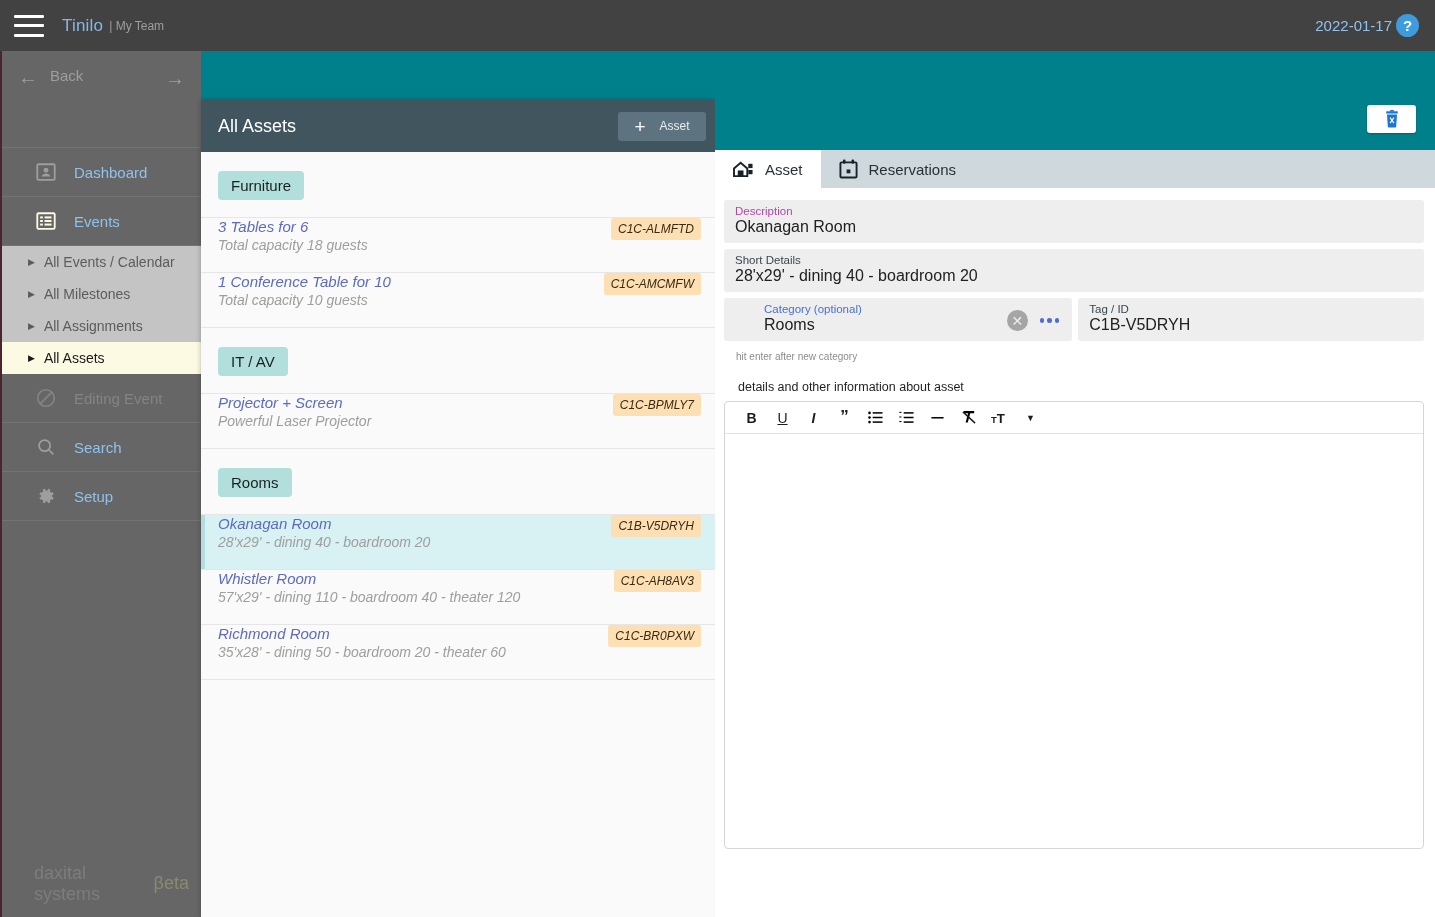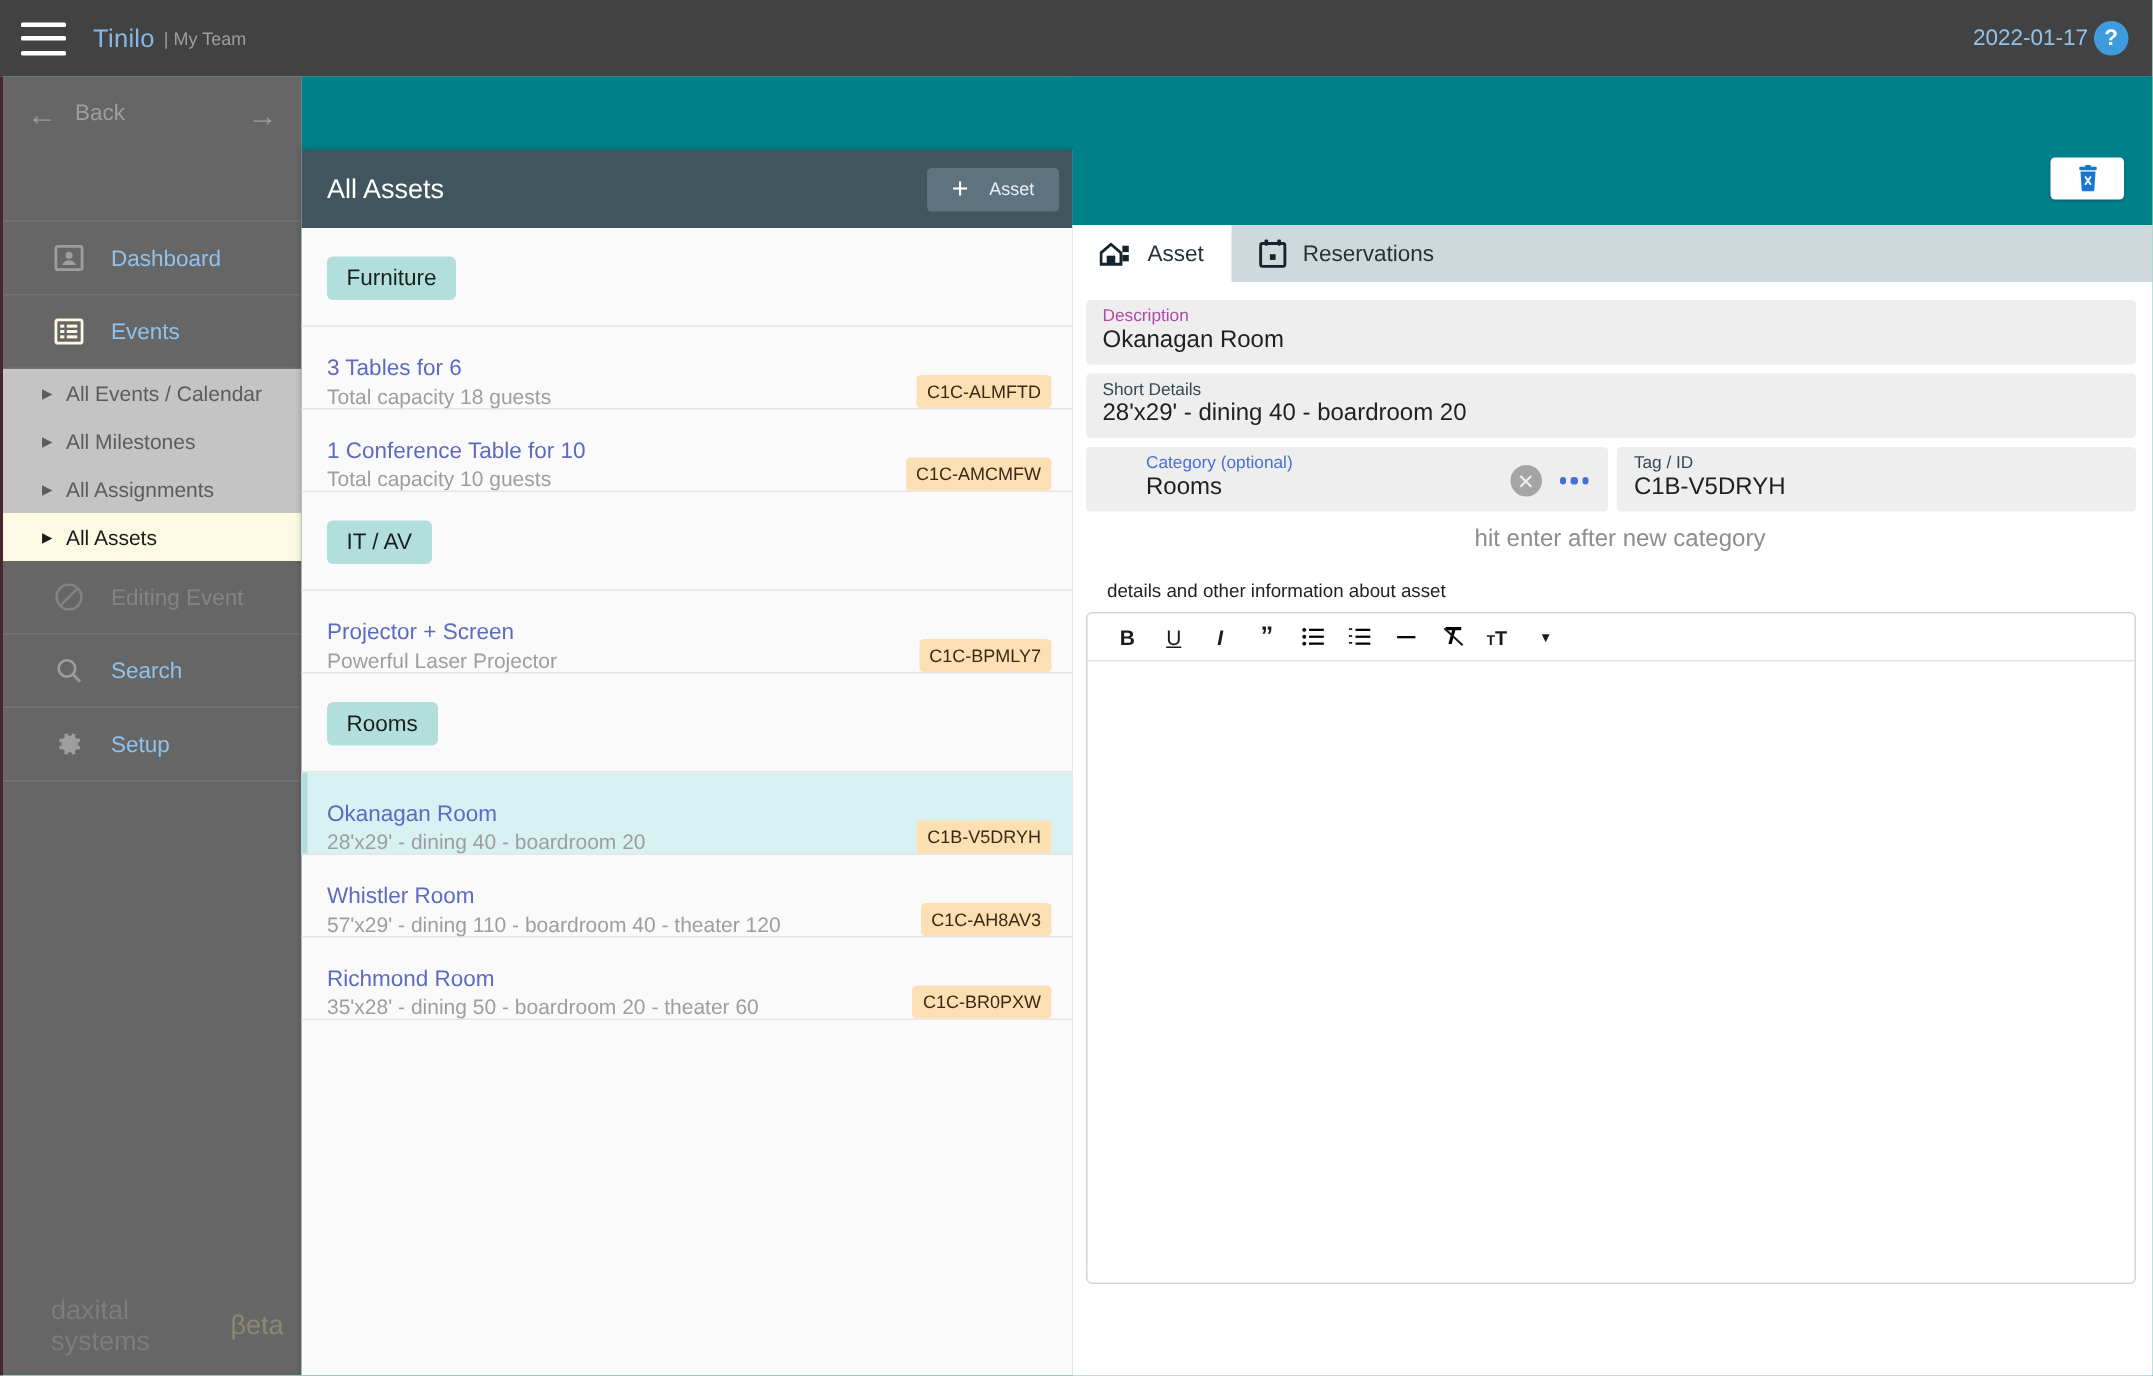--- a/index.html
+++ b/index.html
@@ -2,21 +2,21 @@
 <html><head>
 <meta charset="utf-8">
 <style>
   * { box-sizing: border-box; margin: 0; padding: 0; }
   html, body {
     width: 1435px; height: 917px;
     font-family: "Liberation Sans", sans-serif;
     background: #ffffff;
     overflow: hidden;
   }
-  .app { position: relative; width: 1435px; height: 917px; background:#86efac; }
+  .app { position: relative; width: 1435px; height: 917px; background:#a21caf; }
 
   
   .topbar {
     position:absolute; left:0; top:0; width:1435px; height:51px;
     background:#424242; display:flex; align-items:center;
     padding: 0 16px 0 14px;
   }
   .hamburger { width:30px; height:22px; display:flex; flex-direction:column;
     justify-content:space-between; cursor:pointer; margin-right:18px; }
   .hamburger span { display:block; height:3px; background:#ffffff; border-radius:1px; }
@@ -97,22 +97,22 @@
   }
   .lp-browse .lb { font-size:15px; color:#6d6d6d; margin-left:14px; }
 
   .cat-row { padding:19px 0 17px 17px; border-bottom:1px solid #e6e6e6; }
   .chip {
     display:inline-block; background:#b2dfdb; color:#18211f; font-size:15px;
     padding:6px 13px; border-radius:4px; cursor:pointer;
   }
 
   .asset-row {
-    height:55px; display:flex; align-items:flex-end; padding:0 14px 0 17px;
-    border-bottom:1px solid #e6e6e6; cursor:pointer; position:relative;
+    height:55px; display:flex; align-items:flex-start; padding:0 14px 0 17px;
+    border-bottom:1px solid #e6e6e6; cursor:pointer; position:relative;font-style:italic;
   }
   .asset-row.selected { background:#d8f2f4; }
   .asset-row.selected::before {
     content:""; position:absolute; left:0; top:0; width:4px; height:100%;
     background:#b4dde0;
   }
   .ar-main { display:flex; flex-direction:column; gap:2px; }
   .ar-title { font-size:15px; color:#5c6bc0; }
   .ar-sub { font-size:14px; color:#9e9e9e; }
   .tagbadge {
@@ -152,21 +152,21 @@
   .field-tag { width:352px; }
   .cat-actions { position:absolute; right:13px; top:12px; display:flex; align-items:center; gap:12px; }
   .circle-x {
     width:21px; height:21px; border-radius:50%; background:#a5a5a5; color:#eee;
     font-size:14px; display:flex; align-items:center; justify-content:center;
     cursor:pointer; line-height:1;
   }
   .dots { display:flex; gap:3px; cursor:pointer; }
   .dots i { width:4.5px; height:4.5px; border-radius:50%; background:#4a6fd4; display:block; }
 
-  .hint { font-size:16px; color:#8d8d8d; padding:6px 0 0 12px;text-align:center; }
+  .hint { font-size:10px; color:#8d8d8d; padding:6px 0 0 12px; }
   .editor-label { font-size:12.5px; color:#1f1f1f; padding:18px 0 7px 14px; }
 
   .editor-wrap { border:1px solid #d6d6d6; border-radius:4px; height:448px; background:#fff; }
   .editor-toolbar {
     height:32px; border-bottom:1px solid #e4e4e4; display:flex; align-items:center;
     padding-left:11px; gap:0;
   }
   .tb-btn {
     width:31px; height:28px; display:flex; align-items:center; justify-content:center;
     cursor:pointer; color:#1b1b1b; font-size:14px;

